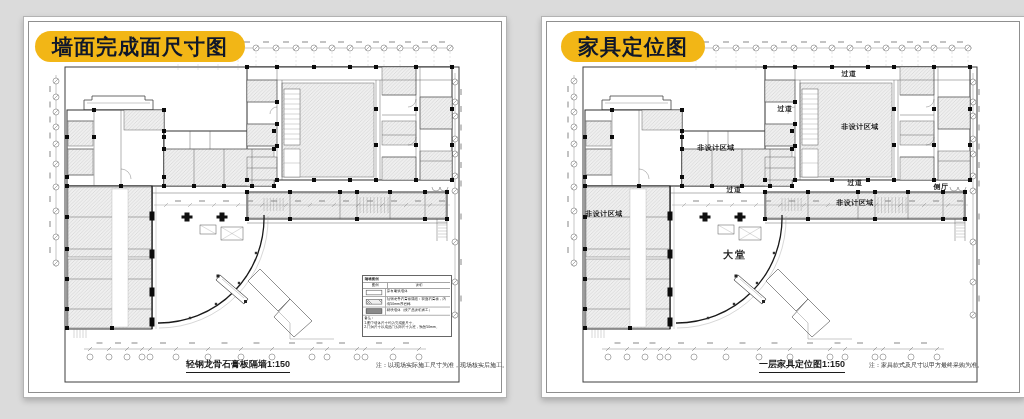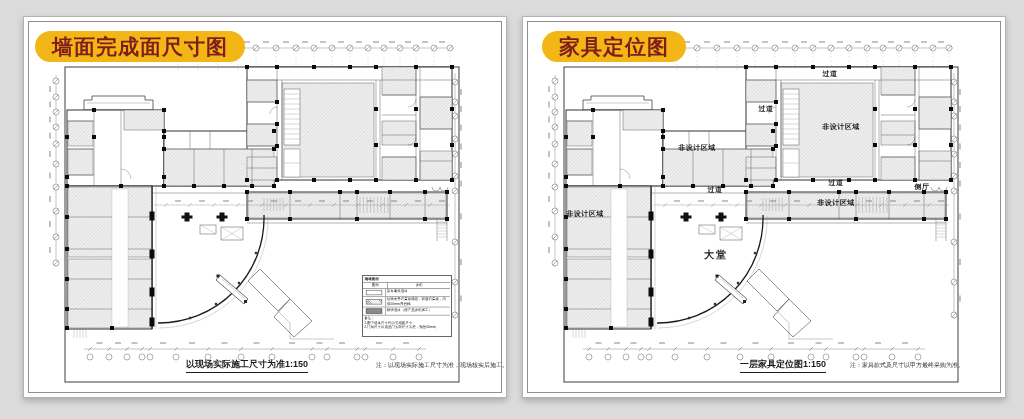--- a/index.html
+++ b/index.html
@@ -7,28 +7,28 @@
     width:1024px;height:419px;position:relative;overflow:hidden;
     background:#dbdbdb;
     font-family:"Liberation Sans", sans-serif;
   }
   .sheet{
     position:absolute;top:16px;width:482px;height:380px;
     background:#ffffff;border:1px solid #b3b3b3;
     box-shadow:0 3px 6px rgba(0,0,0,0.22);
   }
   #sheet-left{left:23px;}
-  #sheet-right{left:522px;}
+  #sheet-right{left:541px;}
   .sheet-border{position:absolute;inset:4px;border:1px solid #8f8f8f;pointer-events:none;}
   svg.plan{position:absolute;left:0;top:0;width:482px;height:380px;}
   .badge{
     position:absolute;top:14px;height:31px;line-height:31px;
     background:var(--badge,#F2B616);
     border-radius:17px;padding:0 17px;
-    font-size:21px;font-weight:bold;color:#7f1d1d;letter-spacing:1px;
+    font-size:21px;font-weight:bold;color:#0f172a;letter-spacing:1px;
     white-space:nowrap;z-index:5;
   }
   #sheet-left .badge{left:11px;}
   #sheet-right .badge{left:19px;}
   .room-label{
     position:absolute;transform:translate(-50%,-50%);
     font-size:7px;font-weight:700;color:#222;letter-spacing:0.5px;
     white-space:nowrap;z-index:3;
   }
   .room-label.big{font-size:10px;letter-spacing:2px;}
@@ -500,21 +500,21 @@
           </div>
         </div>
       <div class="lg-notes" id="legend-notes">
           <div>备注：</div>
           <div>1.图中墙体尺寸均为完成面尺寸。</div>
           <div>2.门洞尺寸以成品门实际尺寸为准，预留50mm。</div>
         </div>
     </div>
   </div>
   <div class="caption">
-    <span>以现场实际施工尺寸为准</span><span class="scale">1:150</span>
+    <span>轻钢龙骨石膏板隔墙</span><span class="scale">1:150</span>
   </div>
   <div class="sheet-note">注：以现场实际施工尺寸为准，现场核实后施工。</div>
 </div>
 
 <div class="sheet" id="sheet-right">
   <svg class="plan" viewBox="0 0 482 380">
       <defs>
         <pattern id="hatch1" width="3.5" height="3.5" patternUnits="userSpaceOnUse">
     <rect width="3.5" height="3.5" fill="#efefef"></rect>
     <path d="M0,3.5 L3.5,0" stroke="#c9c9c9" stroke-width="0.5"></path>

